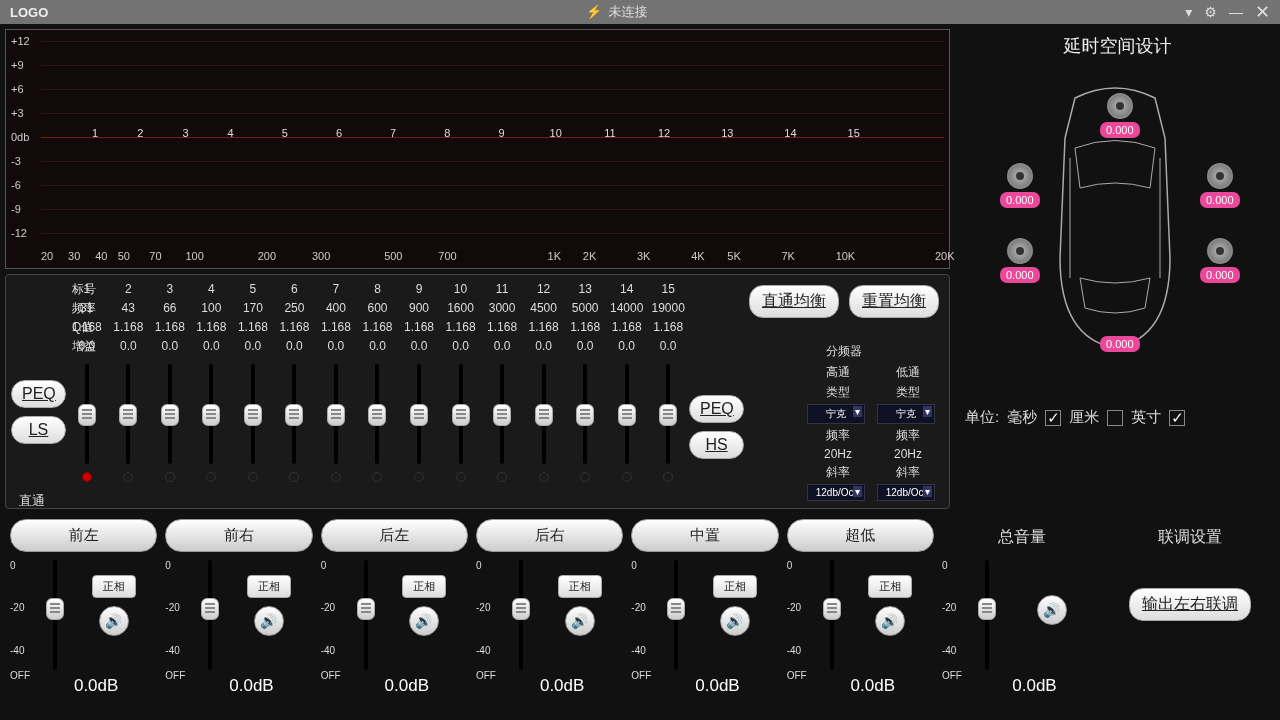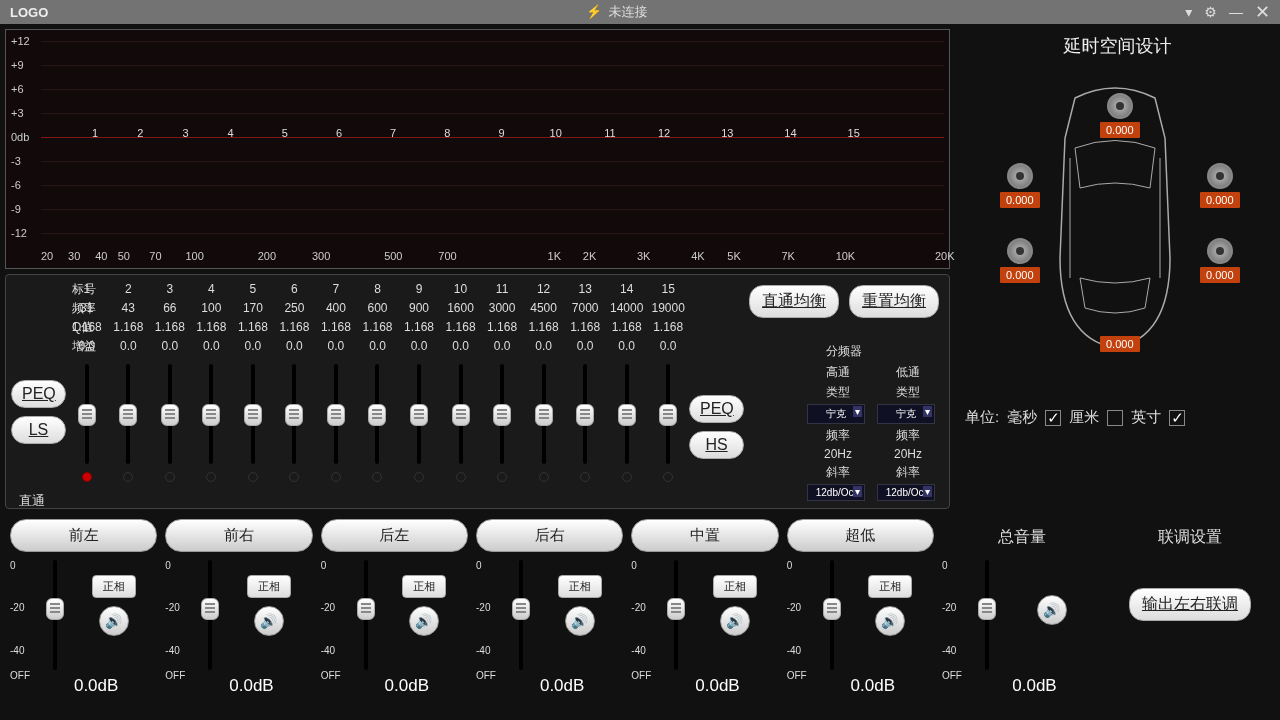--- a/index.html
+++ b/index.html
@@ -44,21 +44,21 @@
 .cross-col { width: 62px; }
 .cross-col div { margin-bottom: 3px; }
 .sel { background: #101025; color: #fff; border: 1px solid #334; font-size: 10px; padding: 2px; width: 58px; position:relative; }
 .sel::after { content:"▾"; position:absolute; right:2px; top:1px; background:#336; padding:0 2px; }
 .delay-title { text-align: center; font-size: 18px; margin-bottom: 20px; color:#eee; }
 .car { position: relative; width: 300px; height: 320px; }
 .car svg { position: absolute; left: 80px; top: 0; }
 .spk { position: absolute; text-align: center; }
 .spk-icon { width: 26px; height: 26px; border-radius: 50%; background: radial-gradient(#bbb,#666); border:2px solid #888; margin:0 auto; position:relative; }
 .spk-icon::after { content:""; position:absolute; left:7px; top:7px; width:8px; height:8px; border-radius:50%; background:#333; }
-.spk-val { background: #c2410c; color:#fff; padding:2px 6px; border-radius:1px; font-size:11px; margin-top:3px; display:inline-block; }
+.spk-val { background: #ec4899; color:#fff; padding:2px 6px; border-radius:7px; font-size:11px; margin-top:3px; display:inline-block; }
 .units { margin-top: 10px; font-size: 15px; display: flex; align-items: center; gap: 8px; }
 .chk { display:inline-block; width:16px; height:16px; border:1px solid #888; vertical-align:middle; position:relative; }
 .chk.on::after { content:"✓"; position:absolute; left:1px; top:-2px; color:#fff; }
 .bottom { height: 200px; background: #111; display: flex; padding: 5px 10px; gap: 8px; }
 .ch { flex: 1; }
 .ch-btn { background: linear-gradient(#fff,#ccc); color:#222; border-radius: 16px; padding: 6px 0; text-align:center; font-size:15px; border:1px solid #999; margin-bottom:8px; cursor:pointer; }
 .ch-body { display: flex; height: 120px; }
 .ch-scale { width: 30px; font-size: 10px; position:relative; }
 .ch-scale div { position:absolute; }
 .ch-slider { width: 30px; position:relative; }
@@ -295,21 +295,21 @@
             <div class="val">1.168</div>
             <div class="val">0.0</div>
             <div class="eq-slider">
               <div class="eq-track"></div>
               <div class="eq-knob"></div>
             </div>
             <div class="eq-dot "></div>
           </div>
           <div class="eq-col">
             <div class="val">13</div>
-            <div class="val">7000</div>
+            <div class="val">5000</div>
             <div class="val">1.168</div>
             <div class="val">0.0</div>
             <div class="eq-slider">
               <div class="eq-track"></div>
               <div class="eq-knob"></div>
             </div>
             <div class="eq-dot "></div>
           </div>
           <div class="eq-col">
             <div class="val">14</div>

